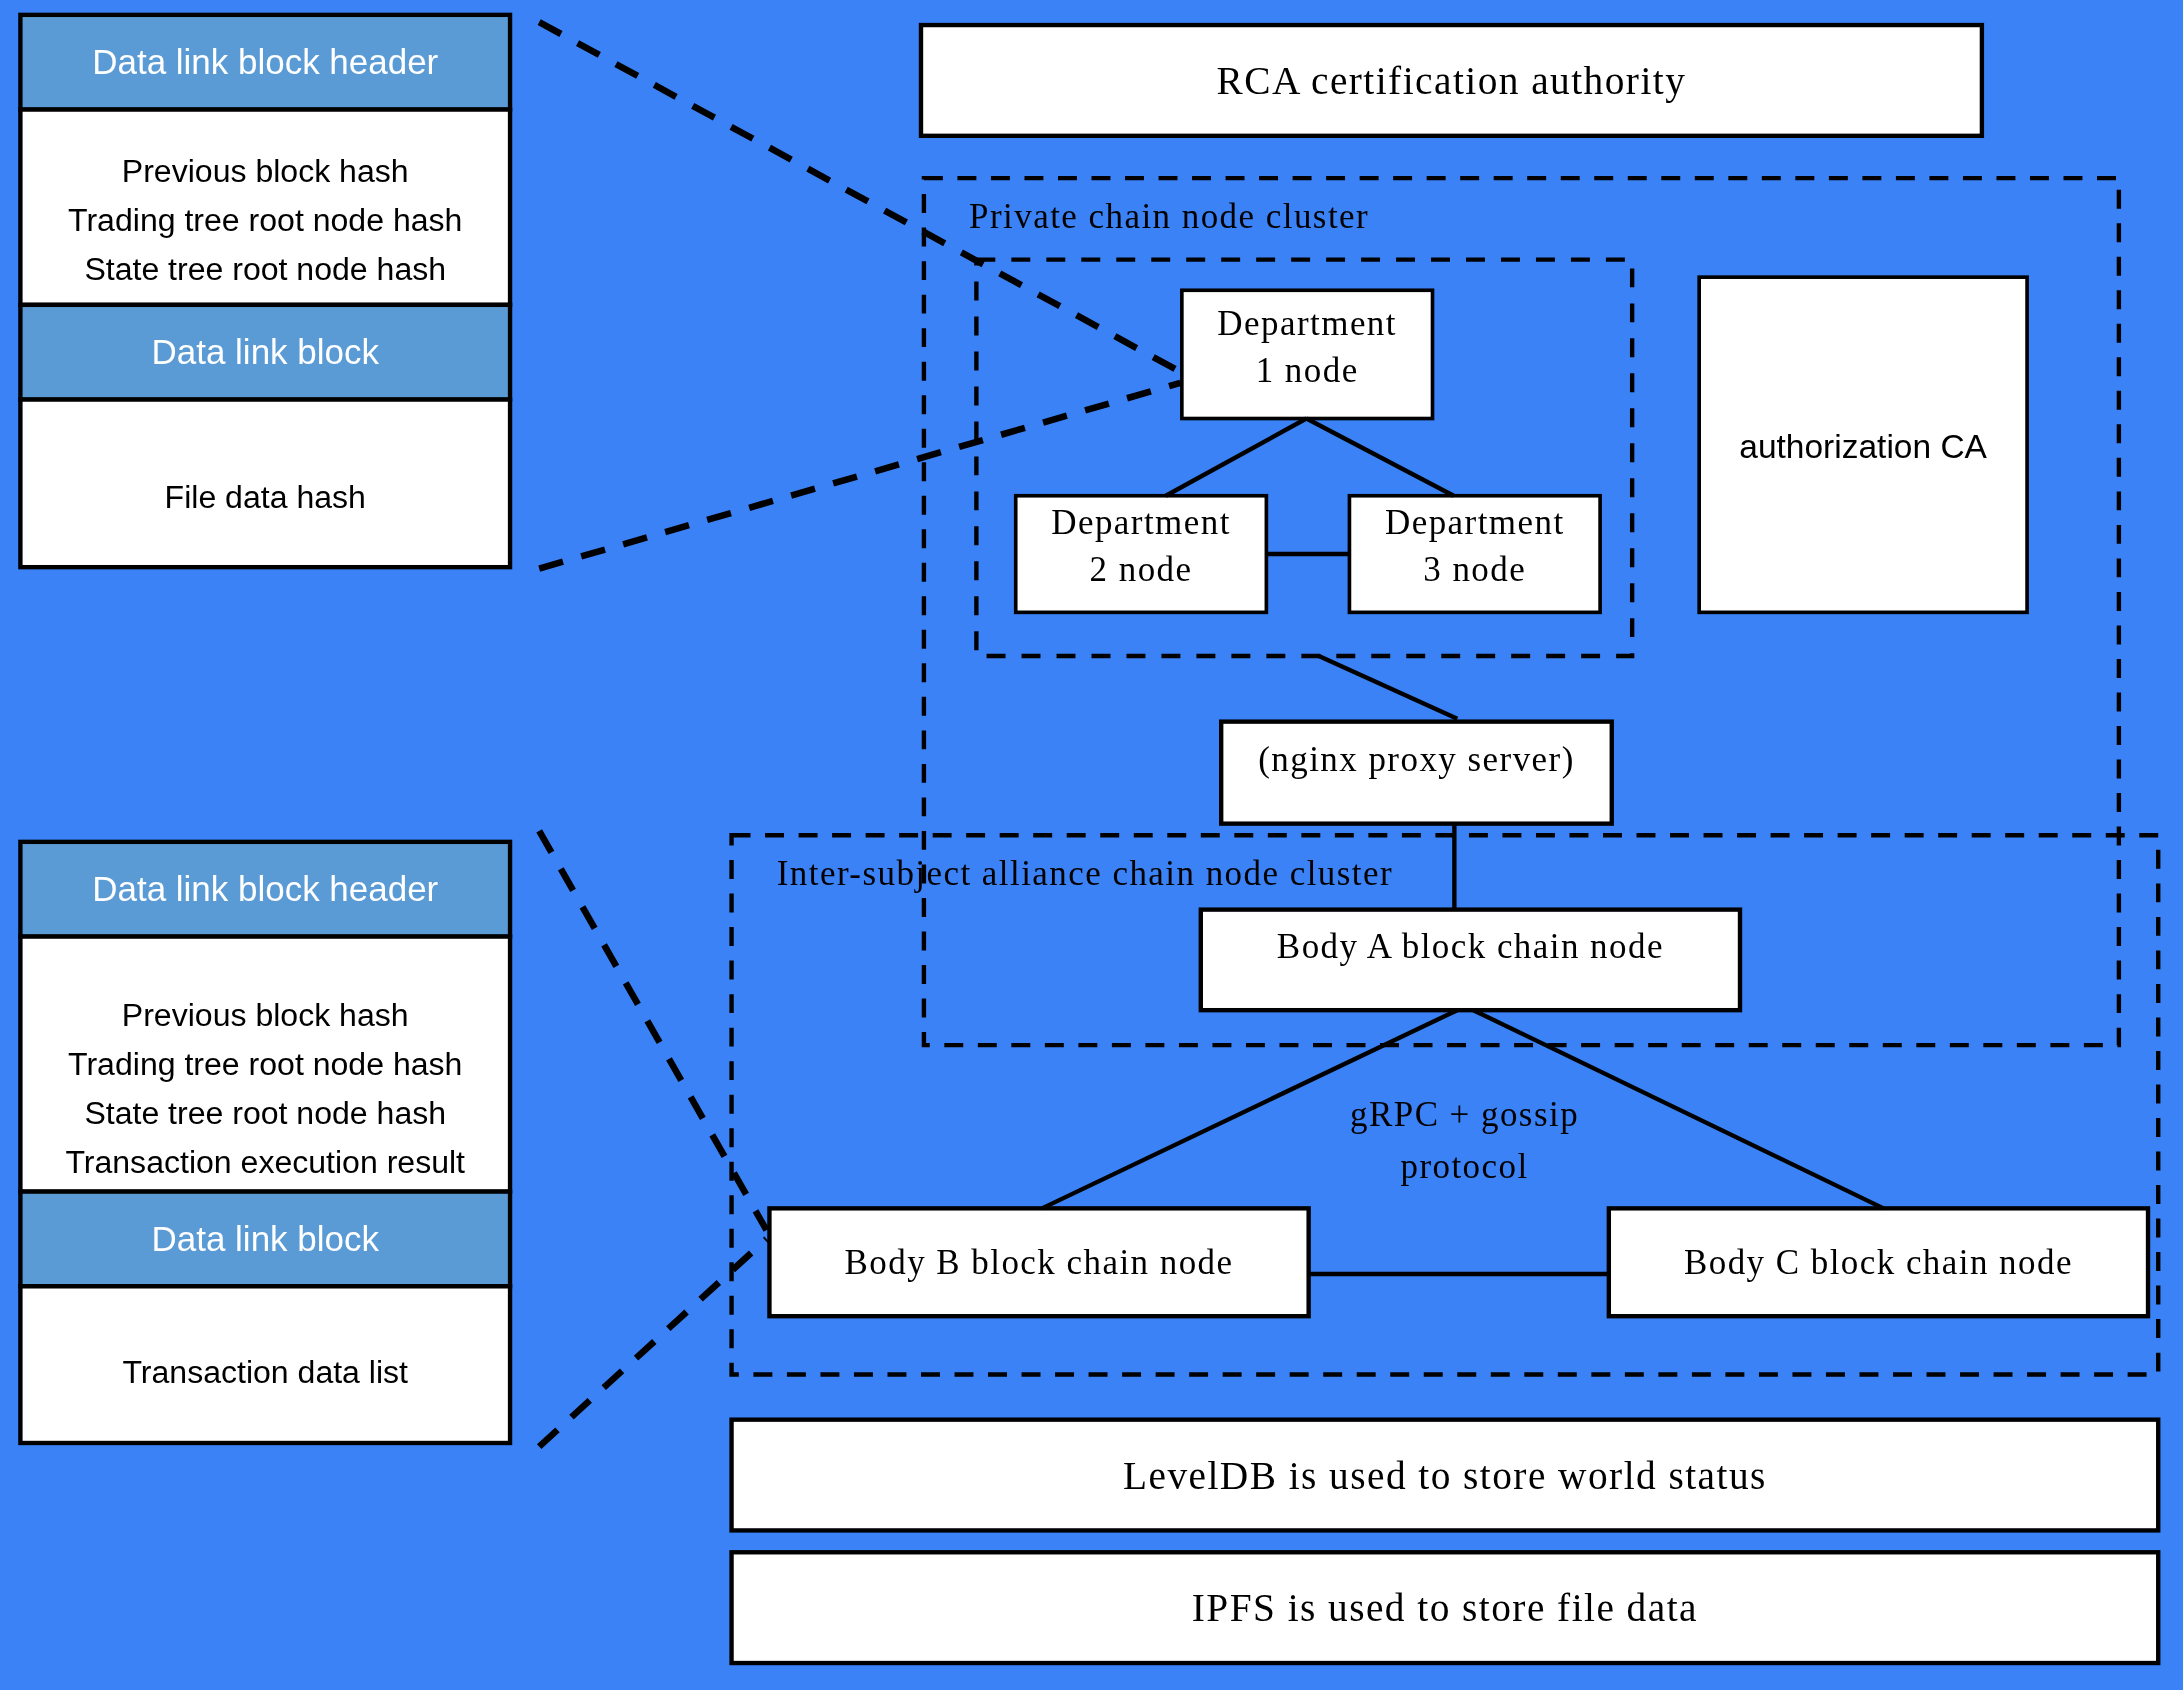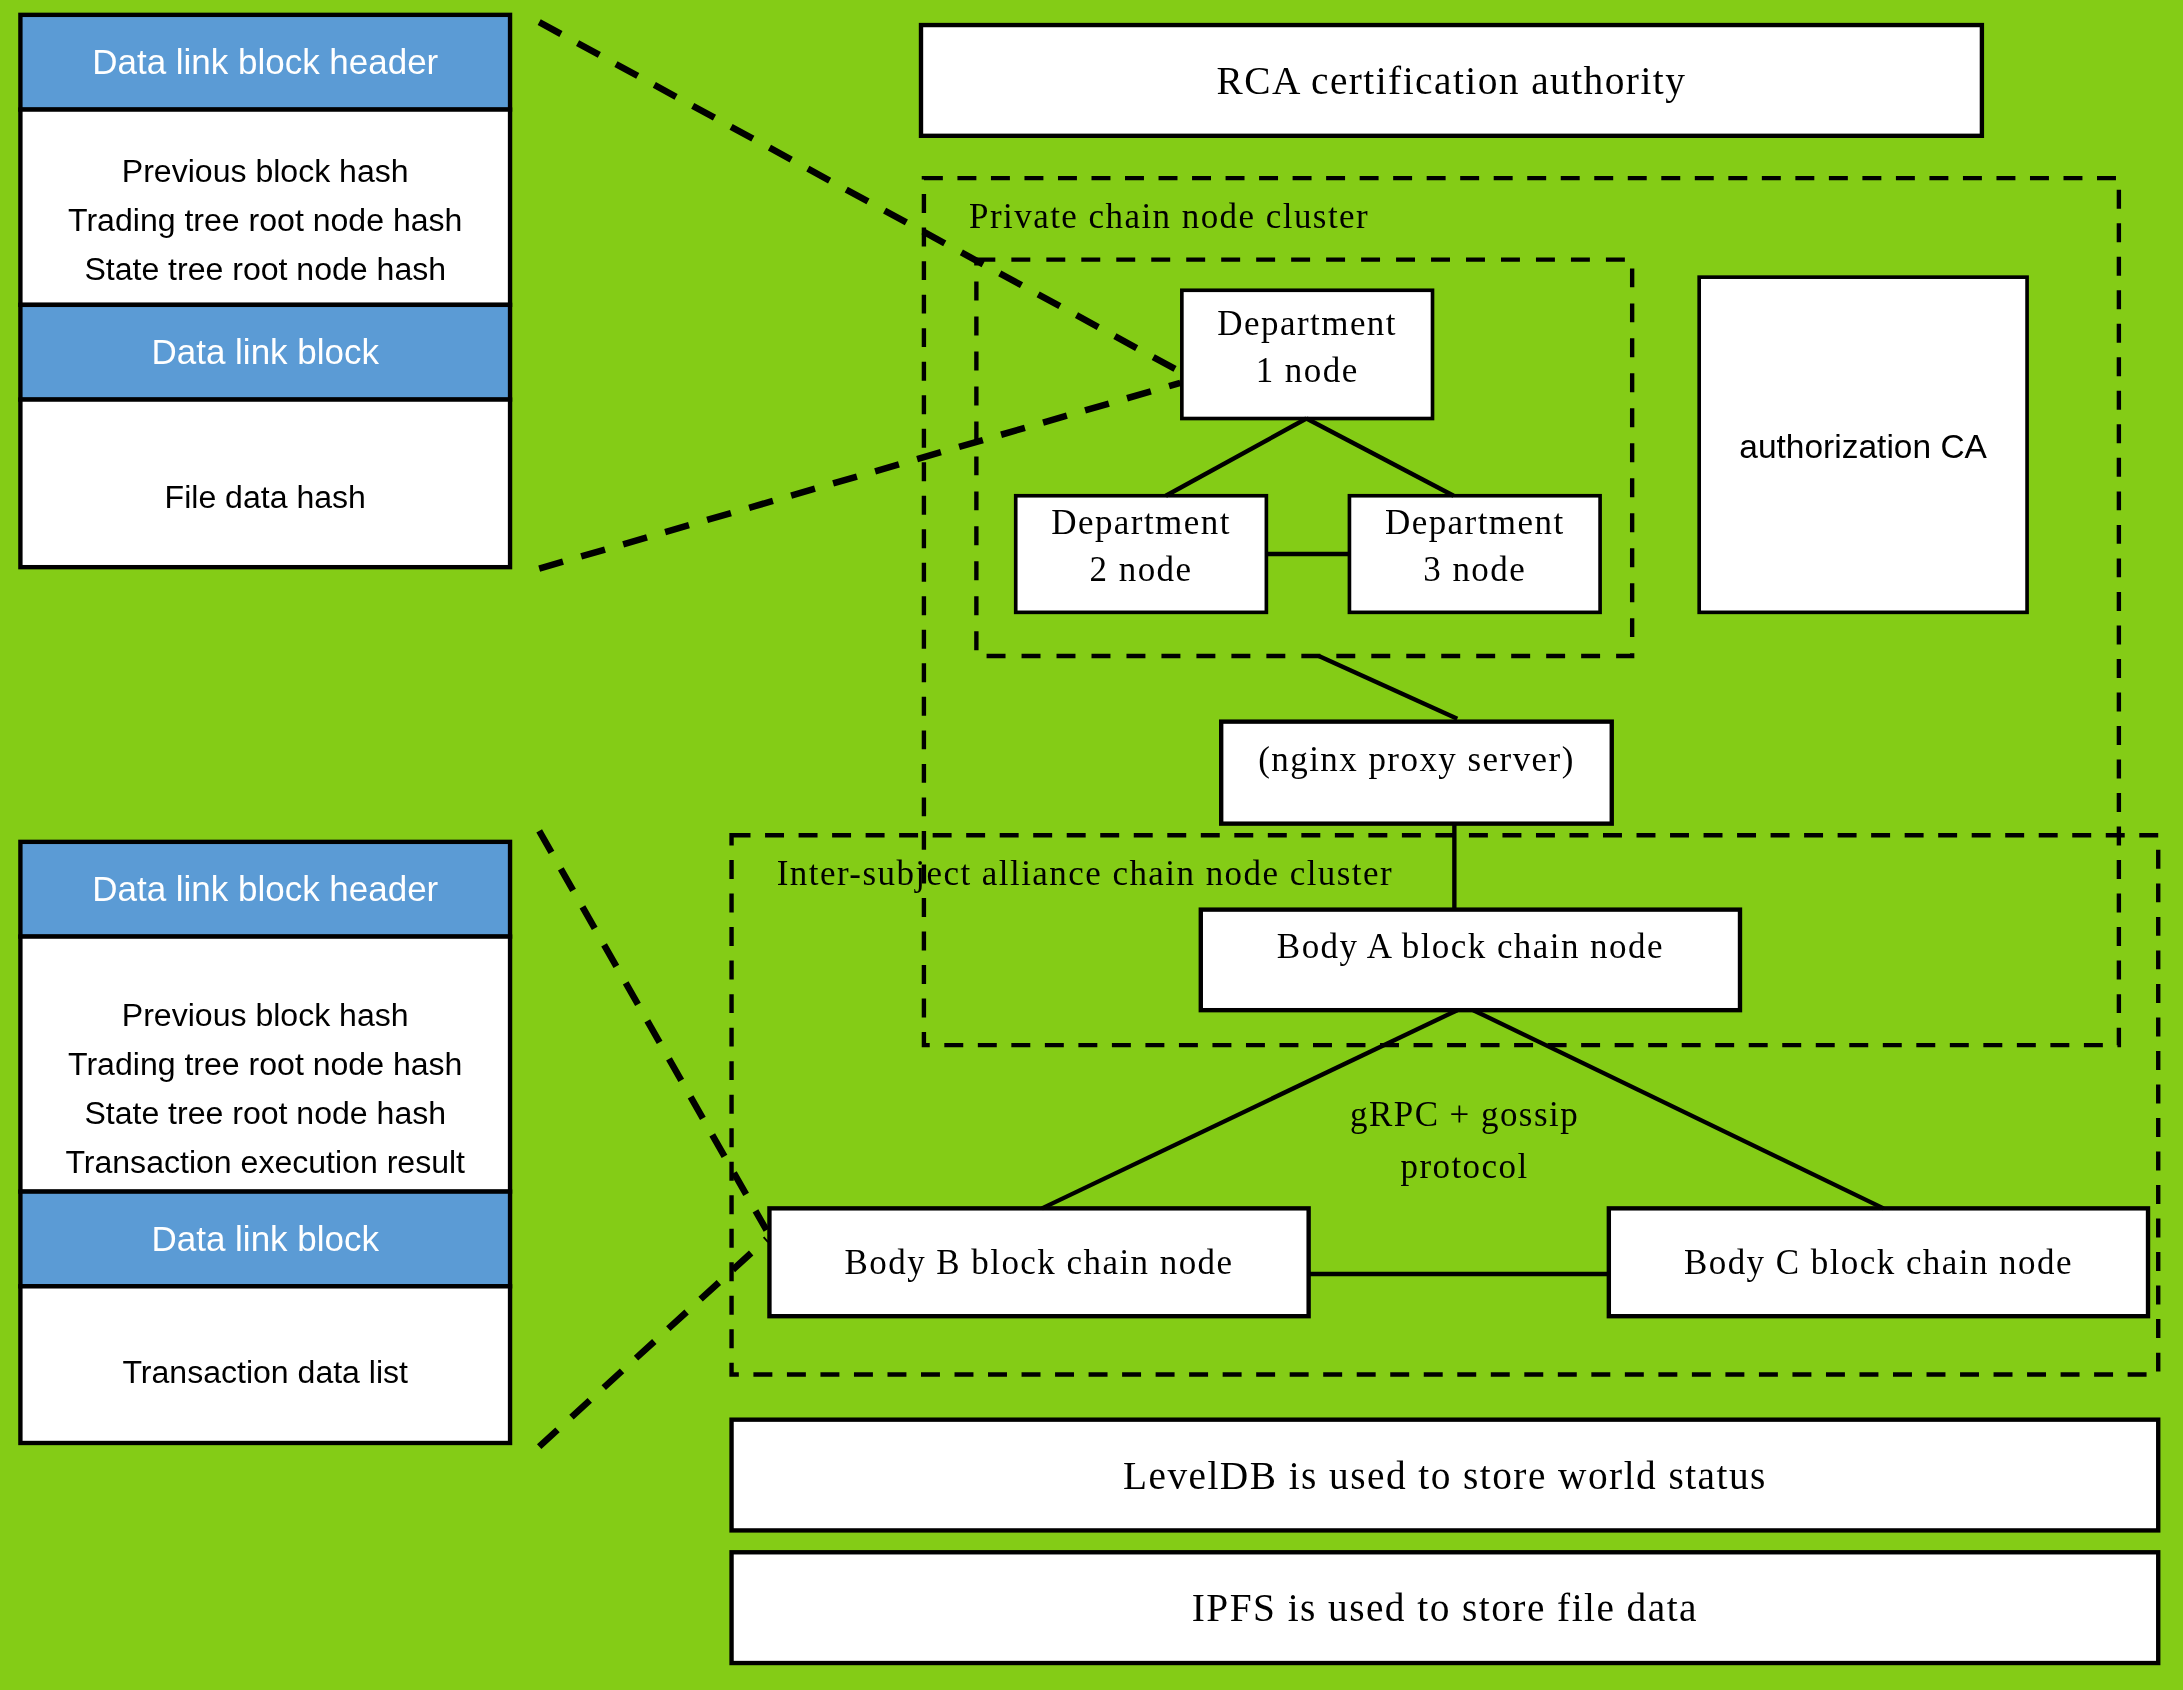--- a/index.html
+++ b/index.html
@@ -4,21 +4,21 @@
 <style>
   html, body {
     margin: 0;
     padding: 0;
     background: #ffffff;
   }
   #stage {
     position: relative;
     width: 2183px;
     height: 1691px;
-    background: #84cc16;
+    background: #3b82f6;
     overflow: hidden;
     font-family: "Liberation Sans", sans-serif;
   }
   svg.diagram {
     position: absolute;
     top: 0; left: 0;
     width: 2183px;
     height: 1691px;
     display: block;
   }

